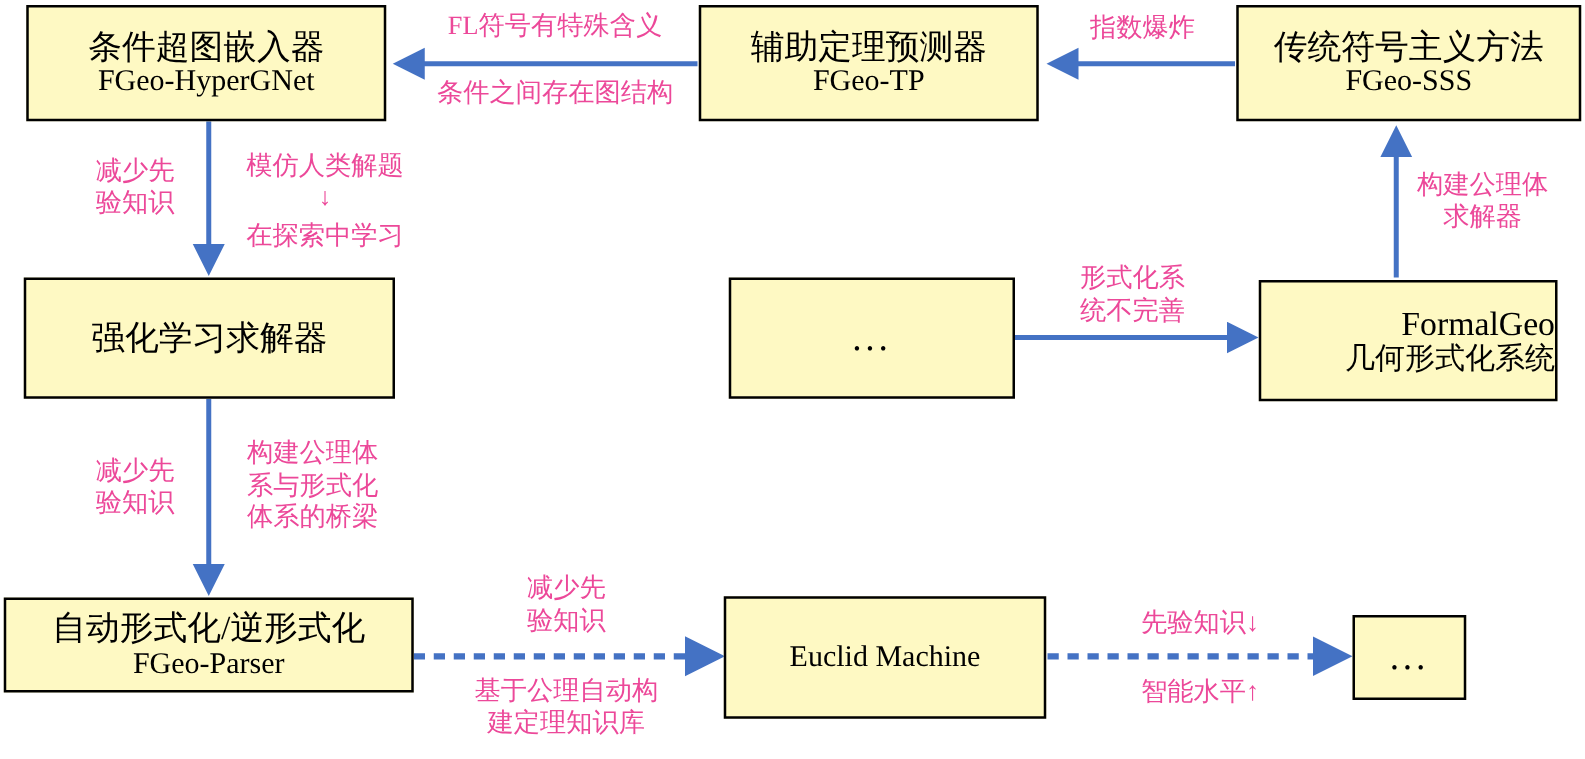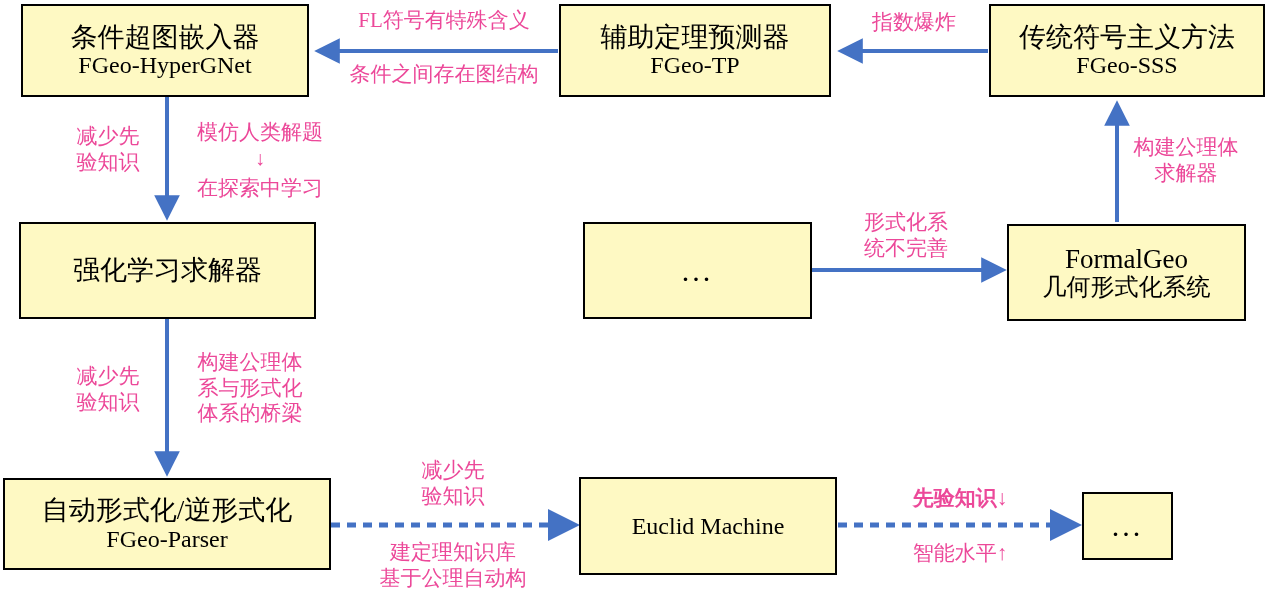--- a/index.html
+++ b/index.html
@@ -115,26 +115,26 @@
   </div>
 
   <div class="node" style="left:19px; top:222px; width:297px; height:97px;align-items:center;">
     <div class="l1">强化学习求解器</div>
   </div>
 
   <div class="node ellipsis" style="left:583px; top:222px; width:229px; height:97px;">
     <div class="l1">...</div>
   </div>
 
-  <div class="node" style="left:1007px; top:224px; width:239px; height:97px;">
+  <div class="node" style="left:1007px; top:224px; width:239px; height:97px;align-items:flex-end;">
     <div class="l1">FormalGeo</div>
     <div class="l2">几何形式化系统</div>
   </div>
 
-  <div class="node" style="left:3px; top:478px; width:328px; height:92px;">
+  <div class="node" style="left:3px; top:478px; width:328px; height:76px;">
     <div class="l1">自动形式化/逆形式化</div>
     <div class="l2">FGeo-Parser</div>
   </div>
 
   <div class="node" style="left:579px; top:477px; width:258px; height:98px;">
     <div class="l2">Euclid Machine</div>
   </div>
 
   <div class="node ellipsis" style="left:1082px; top:492px; width:91px; height:68px;">
     <div class="l1">...</div>
@@ -189,25 +189,25 @@
     <div>系与形式化</div>
     <div>体系的桥梁</div>
   </div>
 
   <div class="edge-label" style="left:398px; top:458px; width:110px;">
     <div>减少先</div>
     <div>验知识</div>
   </div>
 
   <div class="edge-label" style="left:370px; top:540px; width:166px;">
+    <div>基于公理自动构</div>
     <div>建定理知识库</div>
-    <div>基于公理自动构</div>
-  </div>
-
-  <div class="edge-label" style="left:890px; top:486px; width:140px;font-weight:bold;">
+  </div>
+
+  <div class="edge-label" style="left:890px; top:486px; width:140px;">
     <div>先验知识↓</div>
   </div>
 
   <div class="edge-label" style="left:890px; top:541px; width:140px;">
     <div>智能水平↑</div>
   </div>
 
 </div>
 
 </body></html>

